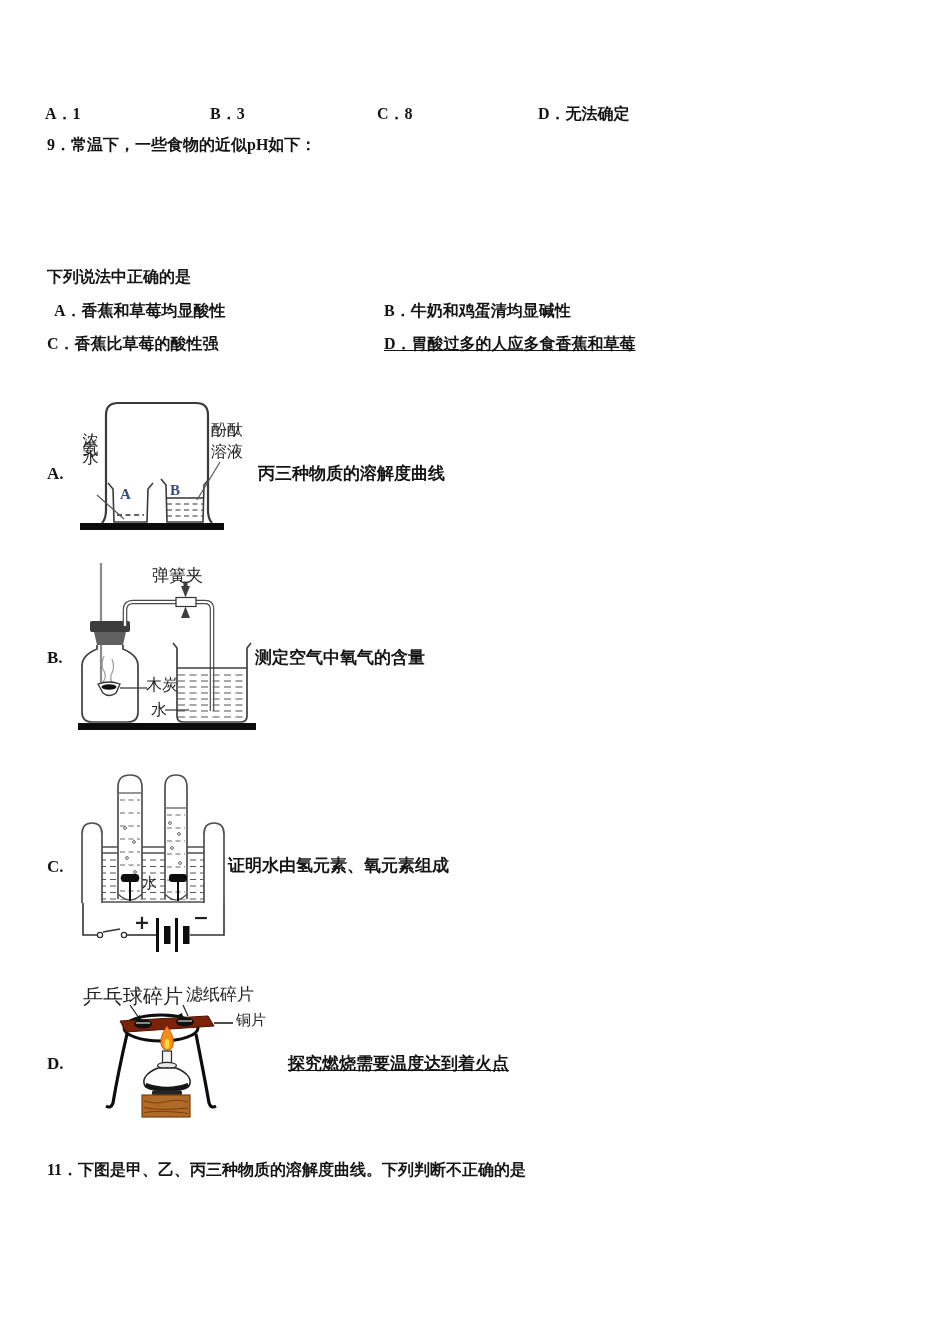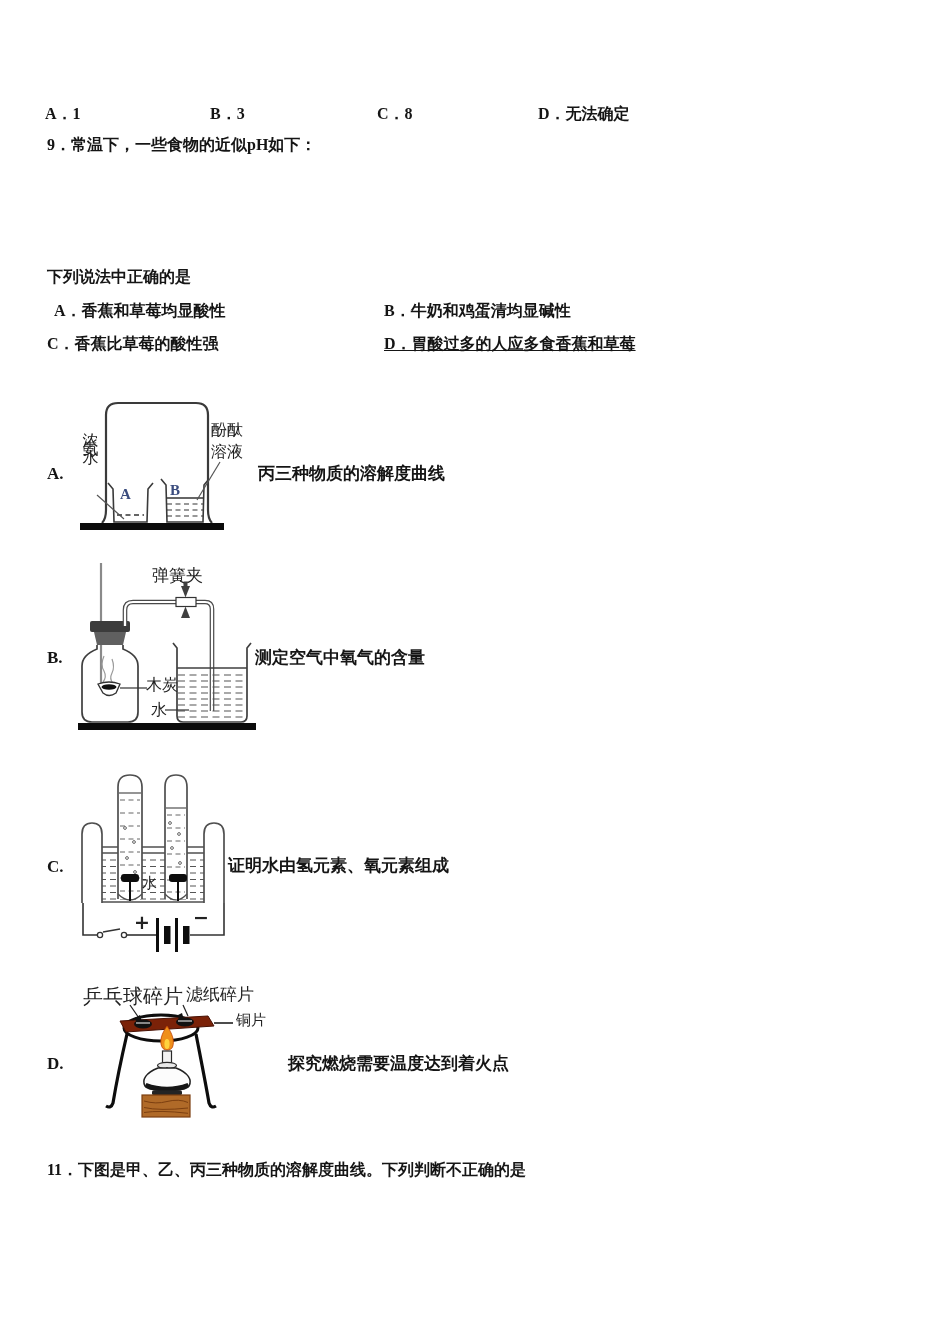--- a/index.html
+++ b/index.html
@@ -214,17 +214,17 @@
     <path d="M61.5,83 Q82,90.5 102.5,83 L104,86 Q101.5,89.6 93,90.5 L71,90.5 Q62.5,89.6 60,86 Z" fill="#161616"></path>
     <rect x="67" y="90.5" width="30" height="4.5" rx="1.5" fill="#242424"></rect>
     <rect x="57" y="95" width="48" height="22" stroke="#7c3f10" stroke-width="1.2" fill="#b06a28"></rect>
     <g stroke="#7c3f10" stroke-width="1" fill="none">
       <path d="M59,101 q12,3.5 23,0.5 q12,-3 21,1"></path>
       <path d="M59,107.5 q16,3.5 44,0.5"></path>
       <path d="M59,112.5 q16,-2.5 44,0.8"></path>
     </g>
   </svg>
   <span class="lab" style="left:236px;top:1012px;font-size:15px;">铜片</span>
-  <span class="t cap" style="left:288px;top:1054px;">探究燃烧需要温度达到着火点</span>
+  <span class="t cap" style="left:288px;top:1054px;text-decoration:underline;">探究燃烧需要温度达到着火点</span>
 
   <span class="t" style="left:47px;top:1160px;">11．下图是甲、乙、丙三种物质的溶解度曲线。下列判断不正确的是</span>
 
 </div>
 
 </body></html>

